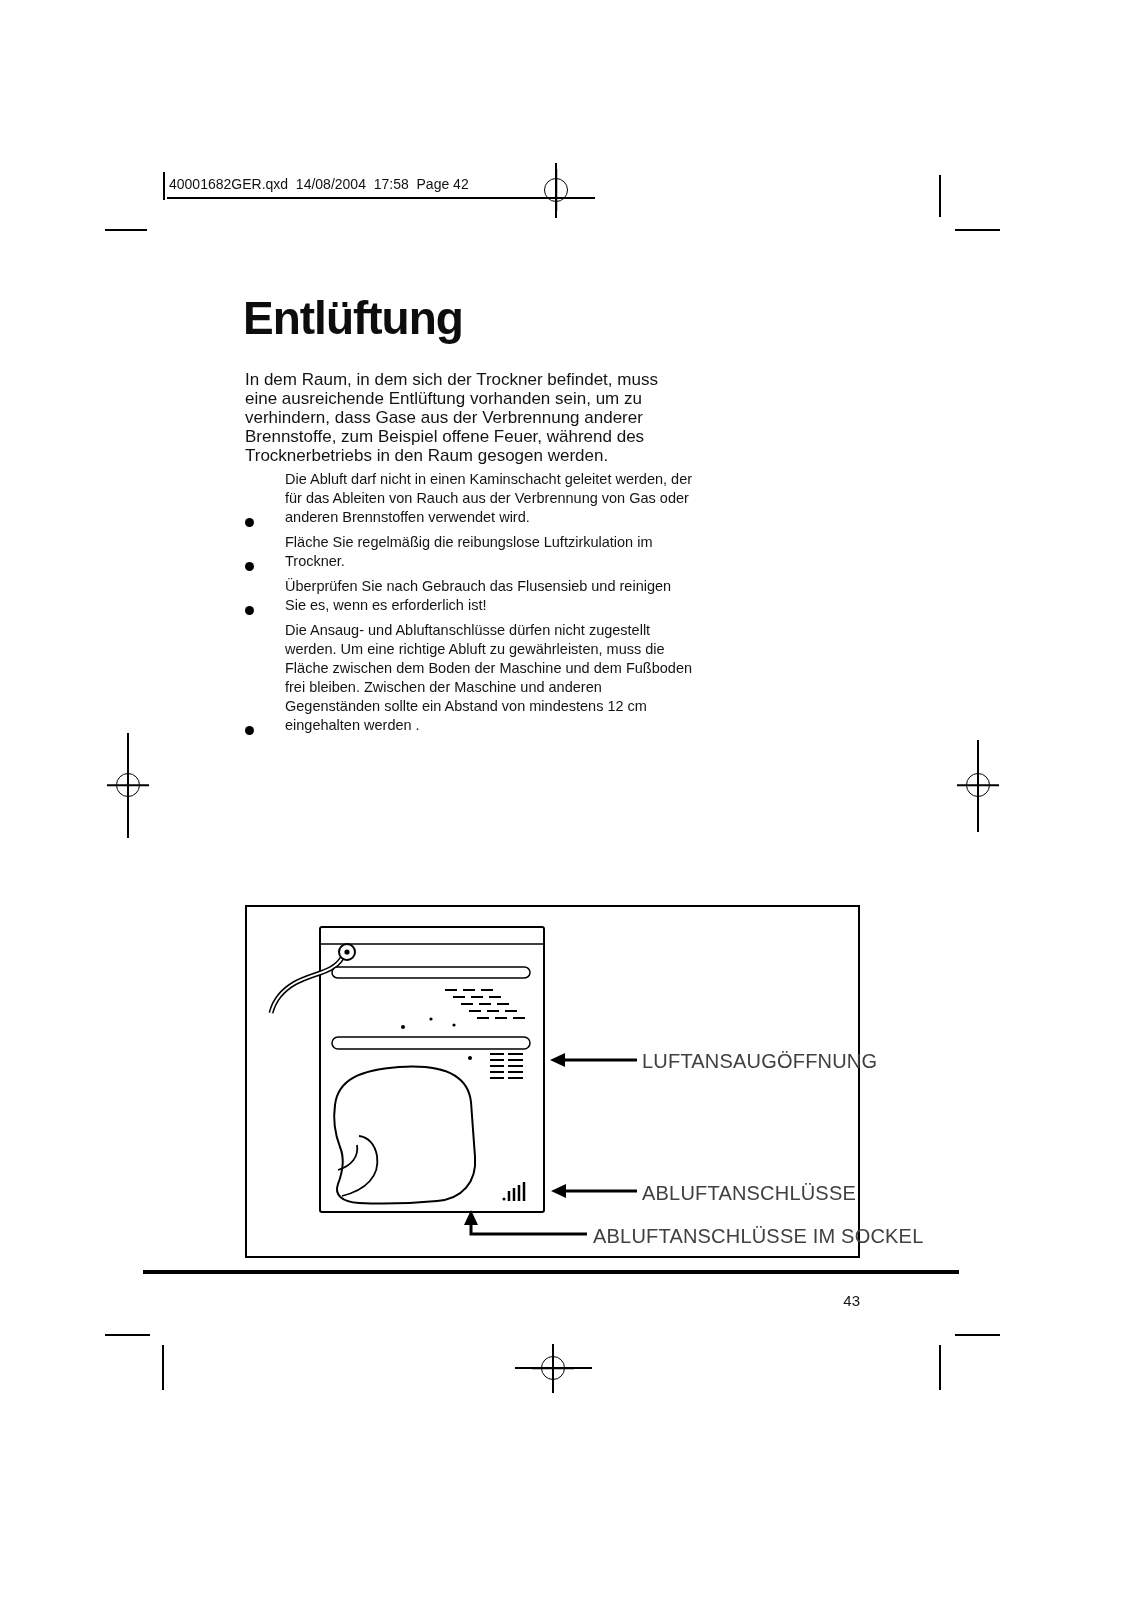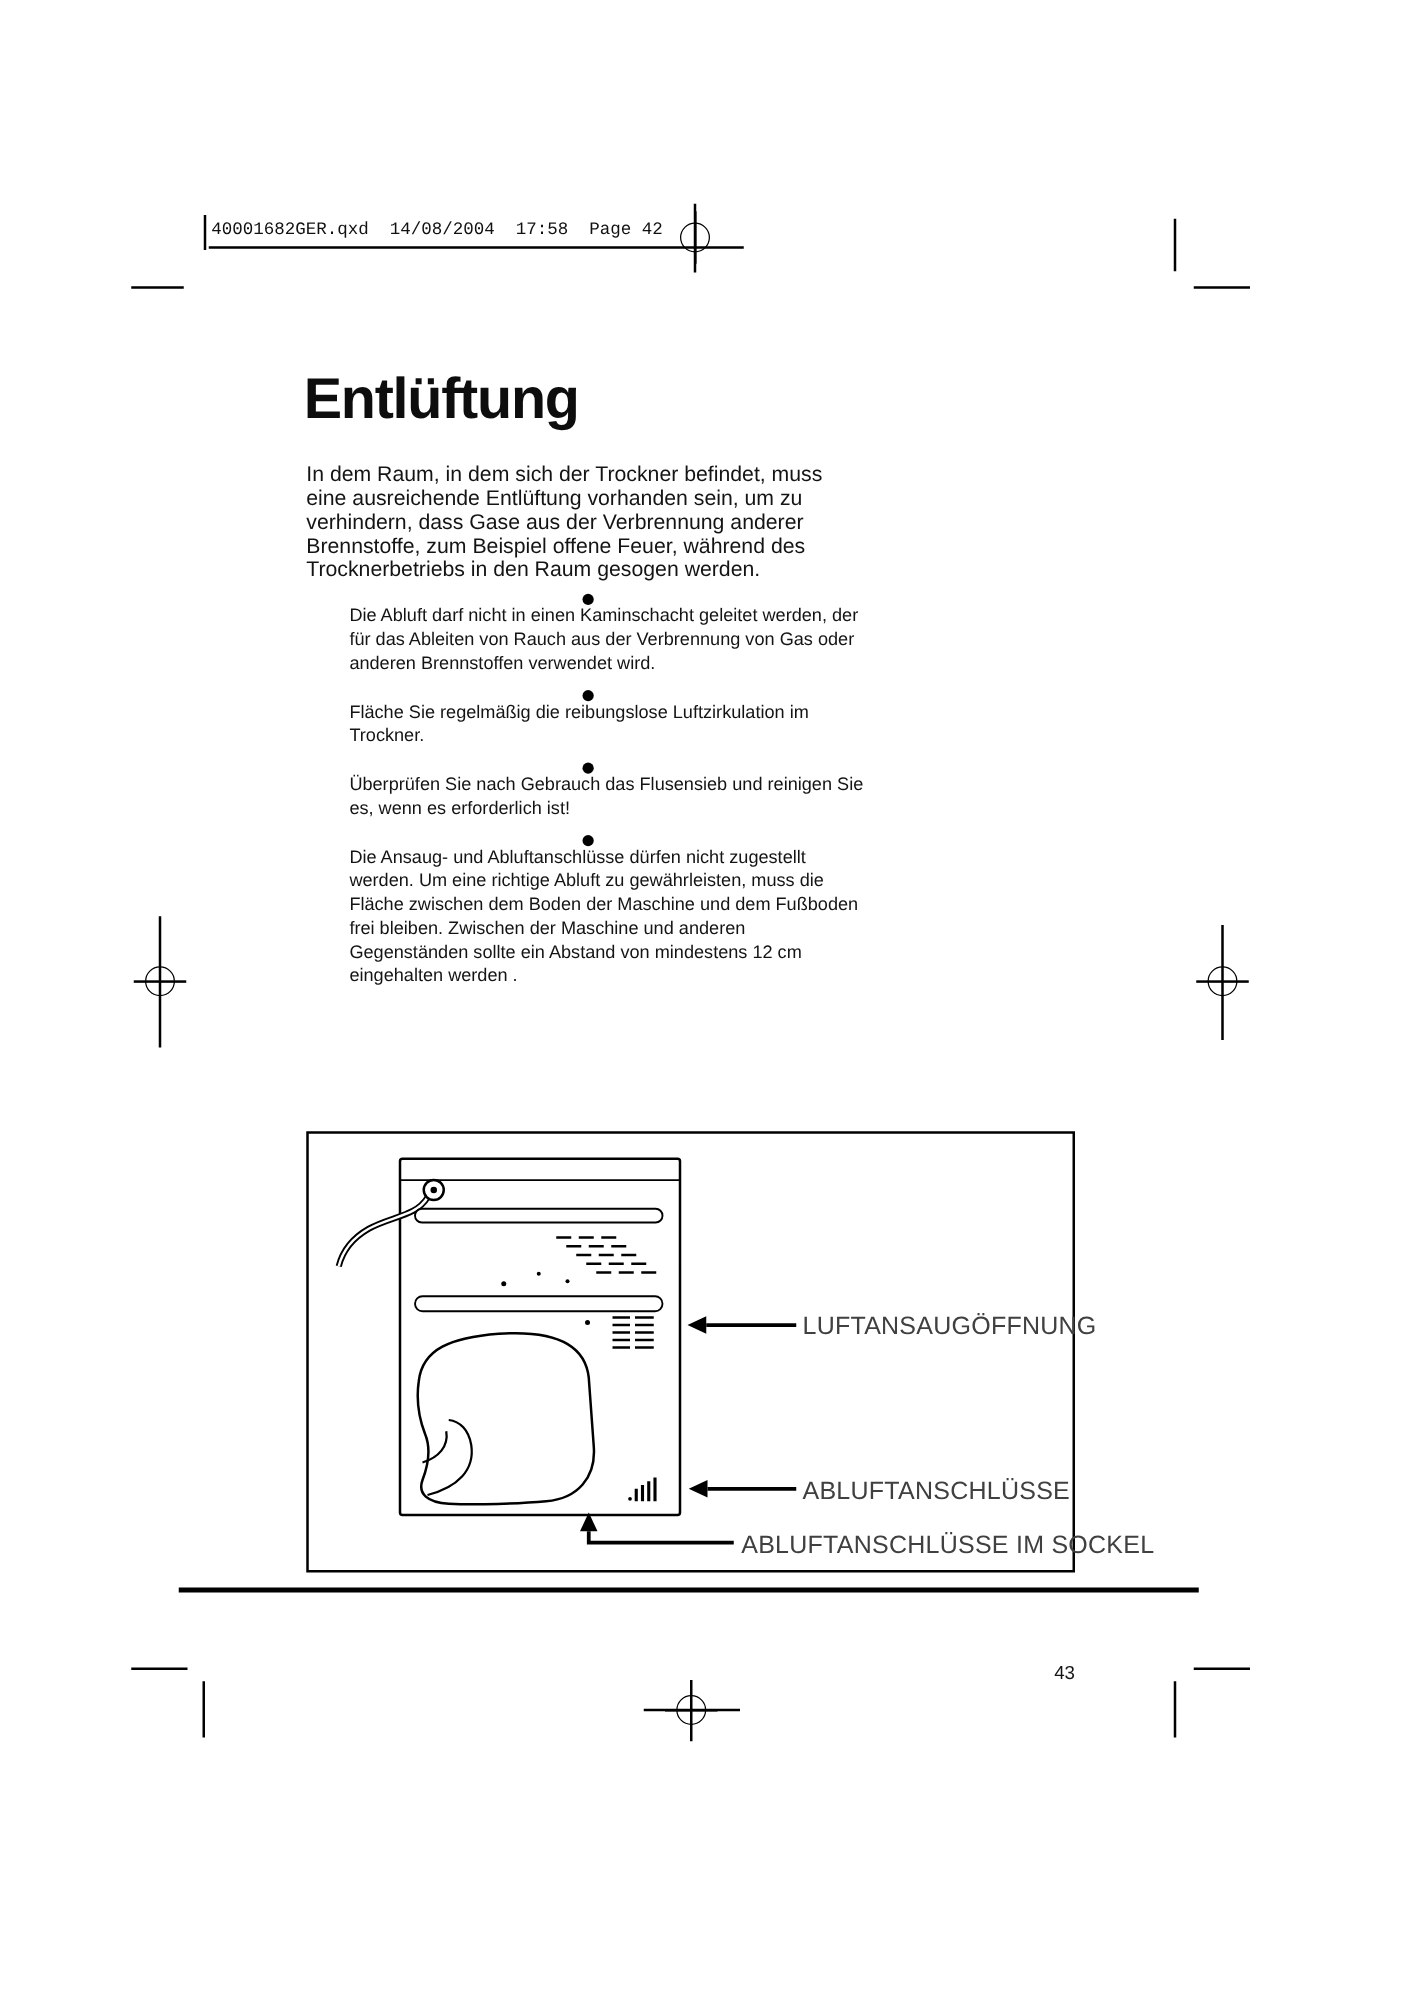--- a/index.html
+++ b/index.html
@@ -10,57 +10,57 @@
 
   
   .crop-line { position:absolute; background:#000; }
   .regmark { position:absolute; width:24px; height:24px; }
   .regmark .circ { position:absolute; inset:0; border:1.6px solid #000; border-radius:50%; box-sizing:border-box; }
   .regmark .h { position:absolute; left:-9px; right:-9px; top:50%; height:1.5px; background:#000; transform:translateY(-50%); }
   .regmark .v { position:absolute; top:-9px; bottom:-9px; left:50%; width:1.5px; background:#000; transform:translateX(-50%); }
 
   .print-header {
     position:absolute; left:169px; top:176px;
-    font-family:Liberation Mono, monospace; font-size:14px; white-space:pre; color:#111;
+    font-family:Liberation Sans, sans-serif; font-size:14px; white-space:pre; color:#111;
   }
   .header-underline { position:absolute; left:167px; top:197px; width:428px; height:1.5px; background:#000; }
 
   
   .title {
     position:absolute; left:243px; top:291px; margin:0;
     font-size:46px; font-weight:700; letter-spacing:-1px; color:#0d0d0d;
   }
   .intro {
     position:absolute; left:245px; top:370px; width:424px; margin:0;
     font-size:17px; line-height:19px;
   }
   .bullet-list {
     position:absolute; left:245px; top:470px; width:450px;
     display:flex; flex-direction:column; gap:6px;
   }
-  .bullet-item { display:flex; align-items:center;flex-direction:column; }
+  .bullet-item { display:flex; align-items:flex-end; }
   .bullet-dot { flex:none; width:9px; height:9px; border-radius:50%; background:#000; margin-top:5px; }
   .bullet-text { margin-left:31px; width:412px; font-size:14.5px; line-height:19px; }
   .bullet-text strong { font-weight:700; }
 
   
   .figure-box {
     position:absolute; left:245px; top:905px; width:611px; height:349px;
     border:2px solid #000; background:#fff;
   }
   .figure-box svg { position:absolute; left:0; top:0; width:100%; height:100%; }
   .fig-label {
     position:absolute; font-size:20px; letter-spacing:0.2px; white-space:nowrap; color:#404040;
   }
   .lbl-intake { left:395px; top:143px; }
   .lbl-exhaust { left:395px; top:275px; }
   .lbl-base { left:346px; top:318px; }
 
   .bottom-rule { position:absolute; left:143px; top:1270px; width:816px; height:4px; background:#000; }
-  .page-number { position:absolute; left:818px; top:1292px; width:42px; text-align:right; font-size:15px;margin-top:38px; }
+  .page-number { position:absolute; left:818px; top:1292px; width:42px; text-align:right; font-size:15px; }
 </style>
 </head>
 <body>
 
 <div class="page">
 
   <div class="print-header">40001682GER.qxd  14/08/2004  17:58  Page 42</div>
   <div class="header-underline"></div>
   <div class="crop-line" style="left:163px; top:172px; width:1.5px; height:28px;"></div>
 

